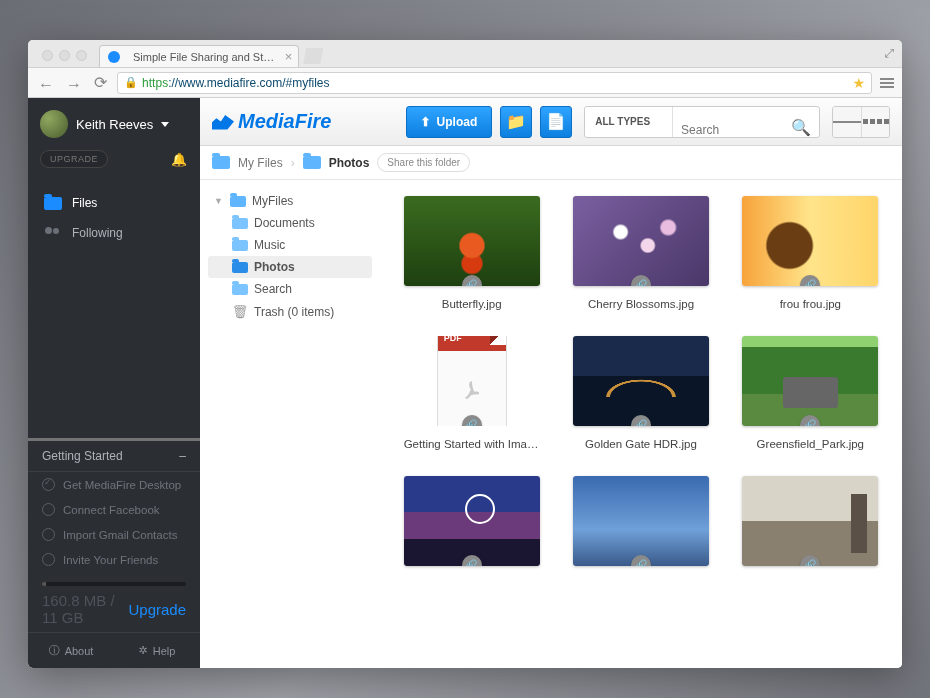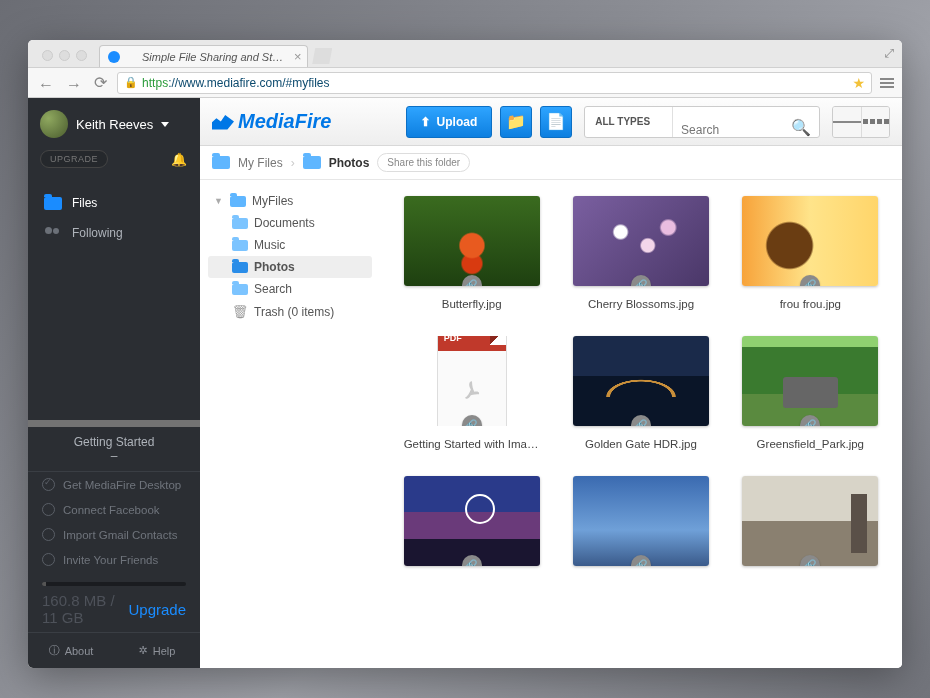--- a/index.html
+++ b/index.html
@@ -1,21 +1,21 @@
 <!DOCTYPE html>
 <html><head>
 <meta charset="utf-8">
 <style>
 * { margin:0; padding:0; box-sizing:border-box; font-family:"Helvetica Neue",Arial,sans-serif; }
 html,body { width:930px; height:698px; background:linear-gradient(135deg,#6b6d74 0%,#8b8d94 40%,#9fa1a8 60%,#72747b 100%); overflow:hidden; }
 .browser { position:absolute; left:28px; top:40px; width:874px; height:628px; background:#fff; border-radius:5px; box-shadow:0 10px 40px rgba(0,0,0,.35); overflow:hidden; display:flex; flex-direction:column; }
 .br-tabbar { height:28px; background:#e8e8e8; border-bottom:1px solid #d0d0d0; display:flex; align-items:flex-end; padding-left:6px; position:relative; }
 .traffic { display:flex; gap:6px; padding:8px 8px 6px; }
 .tl { width:11px; height:11px; border-radius:50%; background:#ddd; border:1px solid #ccc; }
-.br-tab { height:22px; background:#f7f7f7; border:1px solid #c8c8c8; border-bottom:none; border-radius:4px 4px 0 0; padding:0 24px 0 8px; display:flex; align-items:center; gap:22px; font-size:11px; color:#555; margin-left:4px; position:relative;font-style:italic; }
+.br-tab { height:22px; background:#f7f7f7; border:1px solid #c8c8c8; border-bottom:none; border-radius:4px 4px 0 0; padding:0 24px 0 8px; display:flex; align-items:center; gap:13px; font-size:11px; color:#555; margin-left:4px; position:relative; }
 .br-tab .fav { width:12px; height:12px; border-radius:50%; background:#1a8cff; display:flex; align-items:center; justify-content:center; }
 .br-tab .x { position:absolute; right:6px; font-size:13px; color:#999; }
 .new-tab { width:20px; height:16px; margin-left:4px; margin-bottom:3px; background:#ddd; clip-path:polygon(15% 0,100% 0,85% 100%,0 100%); }
 .expand-ic { position:absolute; right:8px; top:6px; color:#888; font-size:12px; }
 .br-toolbar { height:30px; display:flex; align-items:center; gap:8px; padding:0 8px; border-bottom:1px solid #d0d0d0; background:#f7f7f7; }
 .navbtn { color:#888; font-size:16px; padding:0 2px; }
 .addr { flex:1; height:22px; border:1px solid #d0d0d0; border-radius:3px; background:#fff; display:flex; align-items:center; padding:0 6px; font-size:12px; color:#333; }
 .lock { color:#2a9b3a; font-size:11px; margin-right:4px; }
 .proto { color:#2a9b3a; }
 .path { color:#0c4a6e; }
@@ -37,21 +37,21 @@
 .ic-folder { width:18px; height:13px; background:#b8bcc3; border-radius:2px; position:relative; }
 .ic-folder:before{content:"";position:absolute;top:-3px;left:0;width:8px;height:3px;background:inherit;border-radius:2px 2px 0 0;}
 .nav-item.active .ic-folder{ background:#1a8cff; }
 .ic-clock { width:15px; height:15px; border:2px solid #6b7078; border-radius:50%; position:relative; }
 .ic-clock:after{content:"";position:absolute;left:5px;top:2px;width:2px;height:5px;background:#6b7078;}
 .ic-people { width:16px; height:12px; position:relative; }
 .ic-people:before,.ic-people:after{content:"";position:absolute;background:#6b7078;border-radius:50%;}
 .ic-people:before{width:7px;height:7px;left:0;top:0;}
 .ic-people:after{width:6px;height:6px;left:8px;top:1px;}
 .gs { margin-top:auto; }
-.gs-head { display:flex; justify-content:space-between; align-items:center; padding:8px 14px; border-top:7px solid #737373; border-bottom:1px solid #3a3e44;flex-direction:column; }
+.gs-head { display:flex; justify-content:space-between; align-items:center; padding:8px 14px; border-top:3px solid #737373; border-bottom:1px solid #3a3e44; }
 .gs-item { display:flex; align-items:center; gap:8px; padding:6px 14px; color:#6f747c; font-size:11.5px; }
 .circ { width:13px; height:13px; border:1.5px solid #5a5f67; border-radius:50%; position:relative; flex-shrink:0; }
 .circ.chk:after{content:"✓";font-size:9px;color:#5a5f67;position:absolute;left:1px;top:-2px;}
 .storage { padding:10px 14px 6px; }
 .stor-bar { height:4px; background:#1a1c20; border-radius:2px; margin-bottom:6px; overflow:hidden; }
 .stor-fill { height:100%; width:3%; background:#555; }
 .stor-txt { display:flex; justify-content:space-between; font-size:15px; color:#4e525a;align-items:center; }
 .stor-txt a { color:#1a8cff; }
 .sb-foot { display:flex; border-top:1px solid #3a3e44; }
 .sb-foot div { flex:1; display:flex; align-items:center; justify-content:center; gap:5px; padding:10px 0; font-size:11px; color:#8d9199; }

